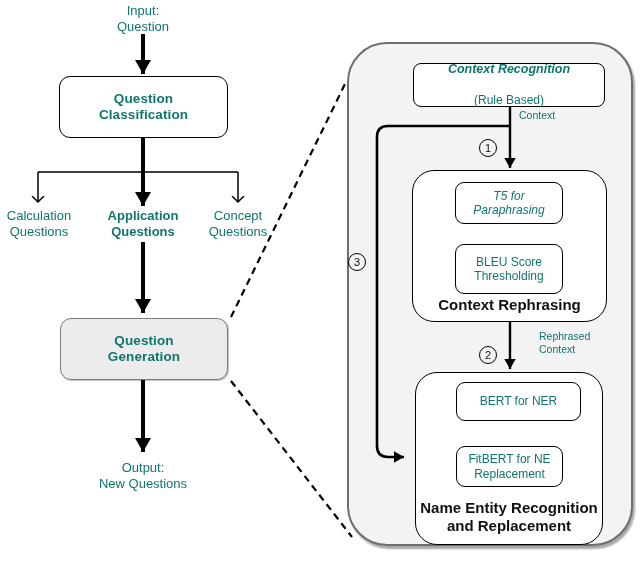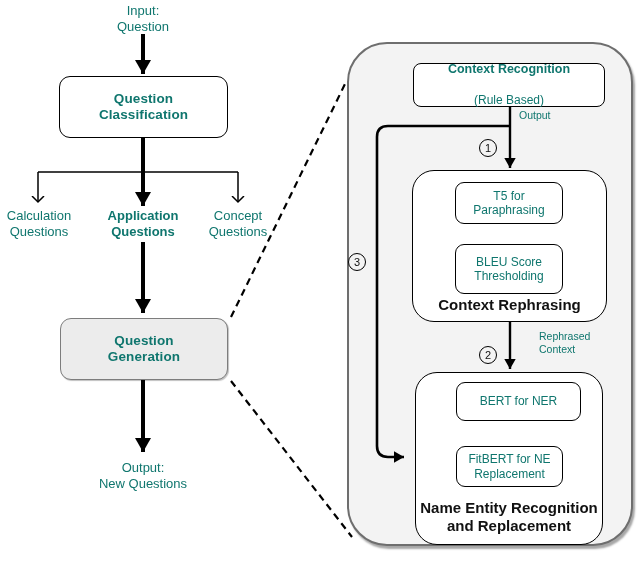--- a/index.html
+++ b/index.html
@@ -70,21 +70,21 @@
   .node.group {
     border-radius: 22px;
     background: #ffffff;
   }
 
   .lbl { font-size: 13px; }
   .lbl.bold { font-weight: bold; }
   .lbl.small { font-size: 10.5px; justify-content: flex-start; text-align: left; }
 
   .cr-inner { line-height: 1.3; }
-  .cr-title { font-weight: bold; font-size: 12.5px; }
+  .cr-title { font-weight: bold; font-size: 12.5px; font-style: italic; }
   .cr-sub { font-weight: normal; font-size: 12px; }
 
   .group-label {
     position: absolute;
     text-align: center;
     font-weight: bold;
     font-size: 15px;
     line-height: 1.2;
     white-space: pre-line;
     z-index: 3;
@@ -167,27 +167,27 @@
   <div class="lbl" style="left:83px; top:460px; width:120px; height:32px;">Output:
 New Questions</div>
 
   <div class="node" style="left:413px; top:63px; width:192px; height:44px; border-radius:8px;">
     <div class="cr-inner">
       <div class="cr-title">Context Recognition</div>
       <div class="cr-sub">(Rule Based)</div>
     </div>
   </div>
 
-  <div class="lbl small" style="left:519px; top:109px; width:70px; height:13px;">Output</div>
+  <div class="lbl small" style="left:519px; top:109px; width:70px; height:13px;">Context</div>
 
   <div class="circled" style="left:479px; top:139px;">1</div>
 
   <div class="node group" style="left:412px; top:170px; width:195px; height:152px;"></div>
 
-  <div class="node" style="left:455px; top:182px; width:108px; height:42px;">T5 for
+  <div class="node" style="left:455px; top:182px; width:108px; height:42px;font-style:italic;">T5 for
 Paraphrasing</div>
 
   <div class="node" style="left:455px; top:244px; width:108px; height:50px;">BLEU Score
 Thresholding</div>
 
   <div class="group-label" style="left:412px; top:296px; width:195px;">Context Rephrasing</div>
 
   <div class="lbl small" style="left:519px; top:336px; width:100px; height:13px;padding-left:20px;">Rephrased Context</div>
 
   <div class="circled" style="left:479px; top:346px;">2</div>

